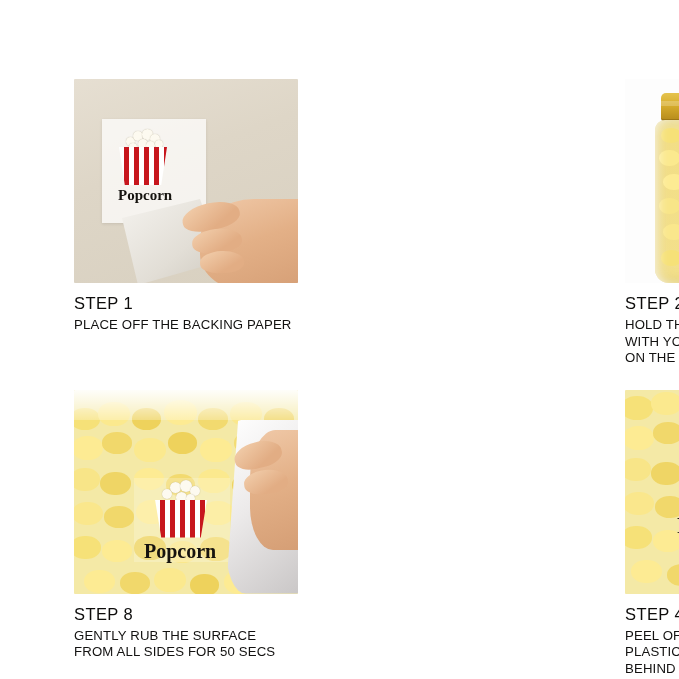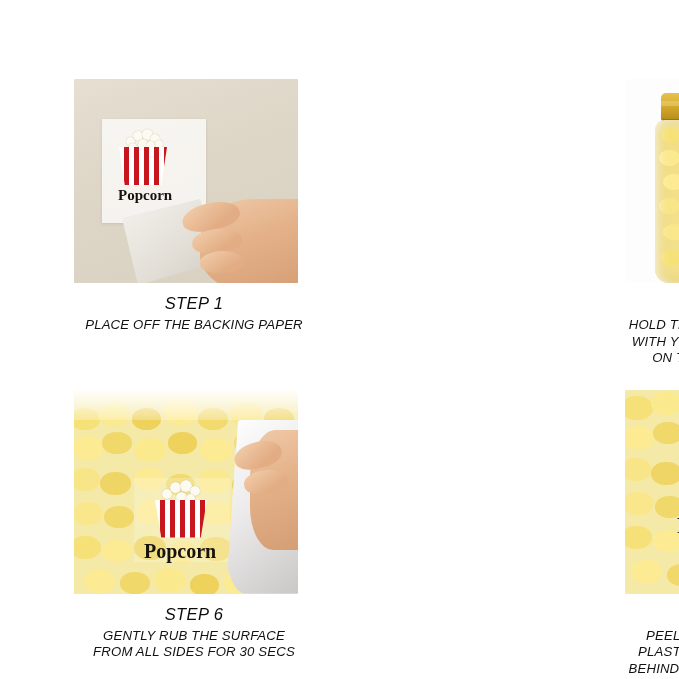--- a/index.html
+++ b/index.html
@@ -39,35 +39,33 @@
     left: 0;
     width: 679px;
     height: 621px;
     display: grid;
     grid-template-columns: 1fr 1fr;
     grid-template-rows: 1fr 1fr;
   }
   .cell {
     position: relative;
     padding: 21px 12px 0 74px;
-    text-align: center;
   }
   .cell.right { padding-left: 0; }
   .cell.right .photo, .cell.right .caption { margin-left: 299px; }
   .photo {
     width: 224px;
     height: 204px;
     position: relative;
     overflow: hidden;
     border-radius: 1px;
   }
   .caption {
     width: 240px;
     margin-top: 11px;
-    font-style: italic;
   }
   .step-label {
     font-size: 16.5px;
     font-weight: normal;
     color: #0d0c0b;
     letter-spacing: 0.4px;
     margin-bottom: 4px;
     font-family: "Liberation Sans", sans-serif;
   }
   .step-desc {
@@ -321,23 +319,23 @@
           <div class="tub-word" style="left:10px; top:62px; font-size:20px;">Popcorn</div>
         </div>
 
         <div class="cloth" style="left:152px; top:30px; width:76px; height:174px; border-radius:20% 0 0 26%;
                     clip-path: polygon(16% 0%, 100% 0%, 100% 100%, 0% 100%, 8% 48%);"></div>
         <div class="hand" style="left:176px; top:40px; width:64px; height:120px; border-radius:40% 10% 10% 36%;"></div>
         <div class="finger" style="left:160px; top:52px; width:48px; height:26px; transform:rotate(-14deg);"></div>
         <div class="finger" style="left:170px; top:80px; width:44px; height:24px; transform:rotate(-6deg);"></div>
       </div>
       <div class="caption">
-        <div class="step-label">STEP 6</div>
+        <div class="step-label">STEP 8</div>
         <div class="step-desc">GENTLY RUB THE SURFACE
-FROM ALL SIDES FOR 30 SECS</div>
+FROM ALL SIDES FOR 50 SECS</div>
       </div>
     </div>
 
     <div class="cell right">
       <div class="photo">
         <div class="closeup-bg">
           <div class="corn" style="left:-4px; top:6px;  width:32px; height:24px; background:#f6e178;"></div>
           <div class="corn" style="left:26px; top:2px;  width:31px; height:23px; background:#fbe98e;"></div>
 
           <div class="corn" style="left:-2px; top:36px; width:31px; height:24px; background:#fdeb93;"></div>

